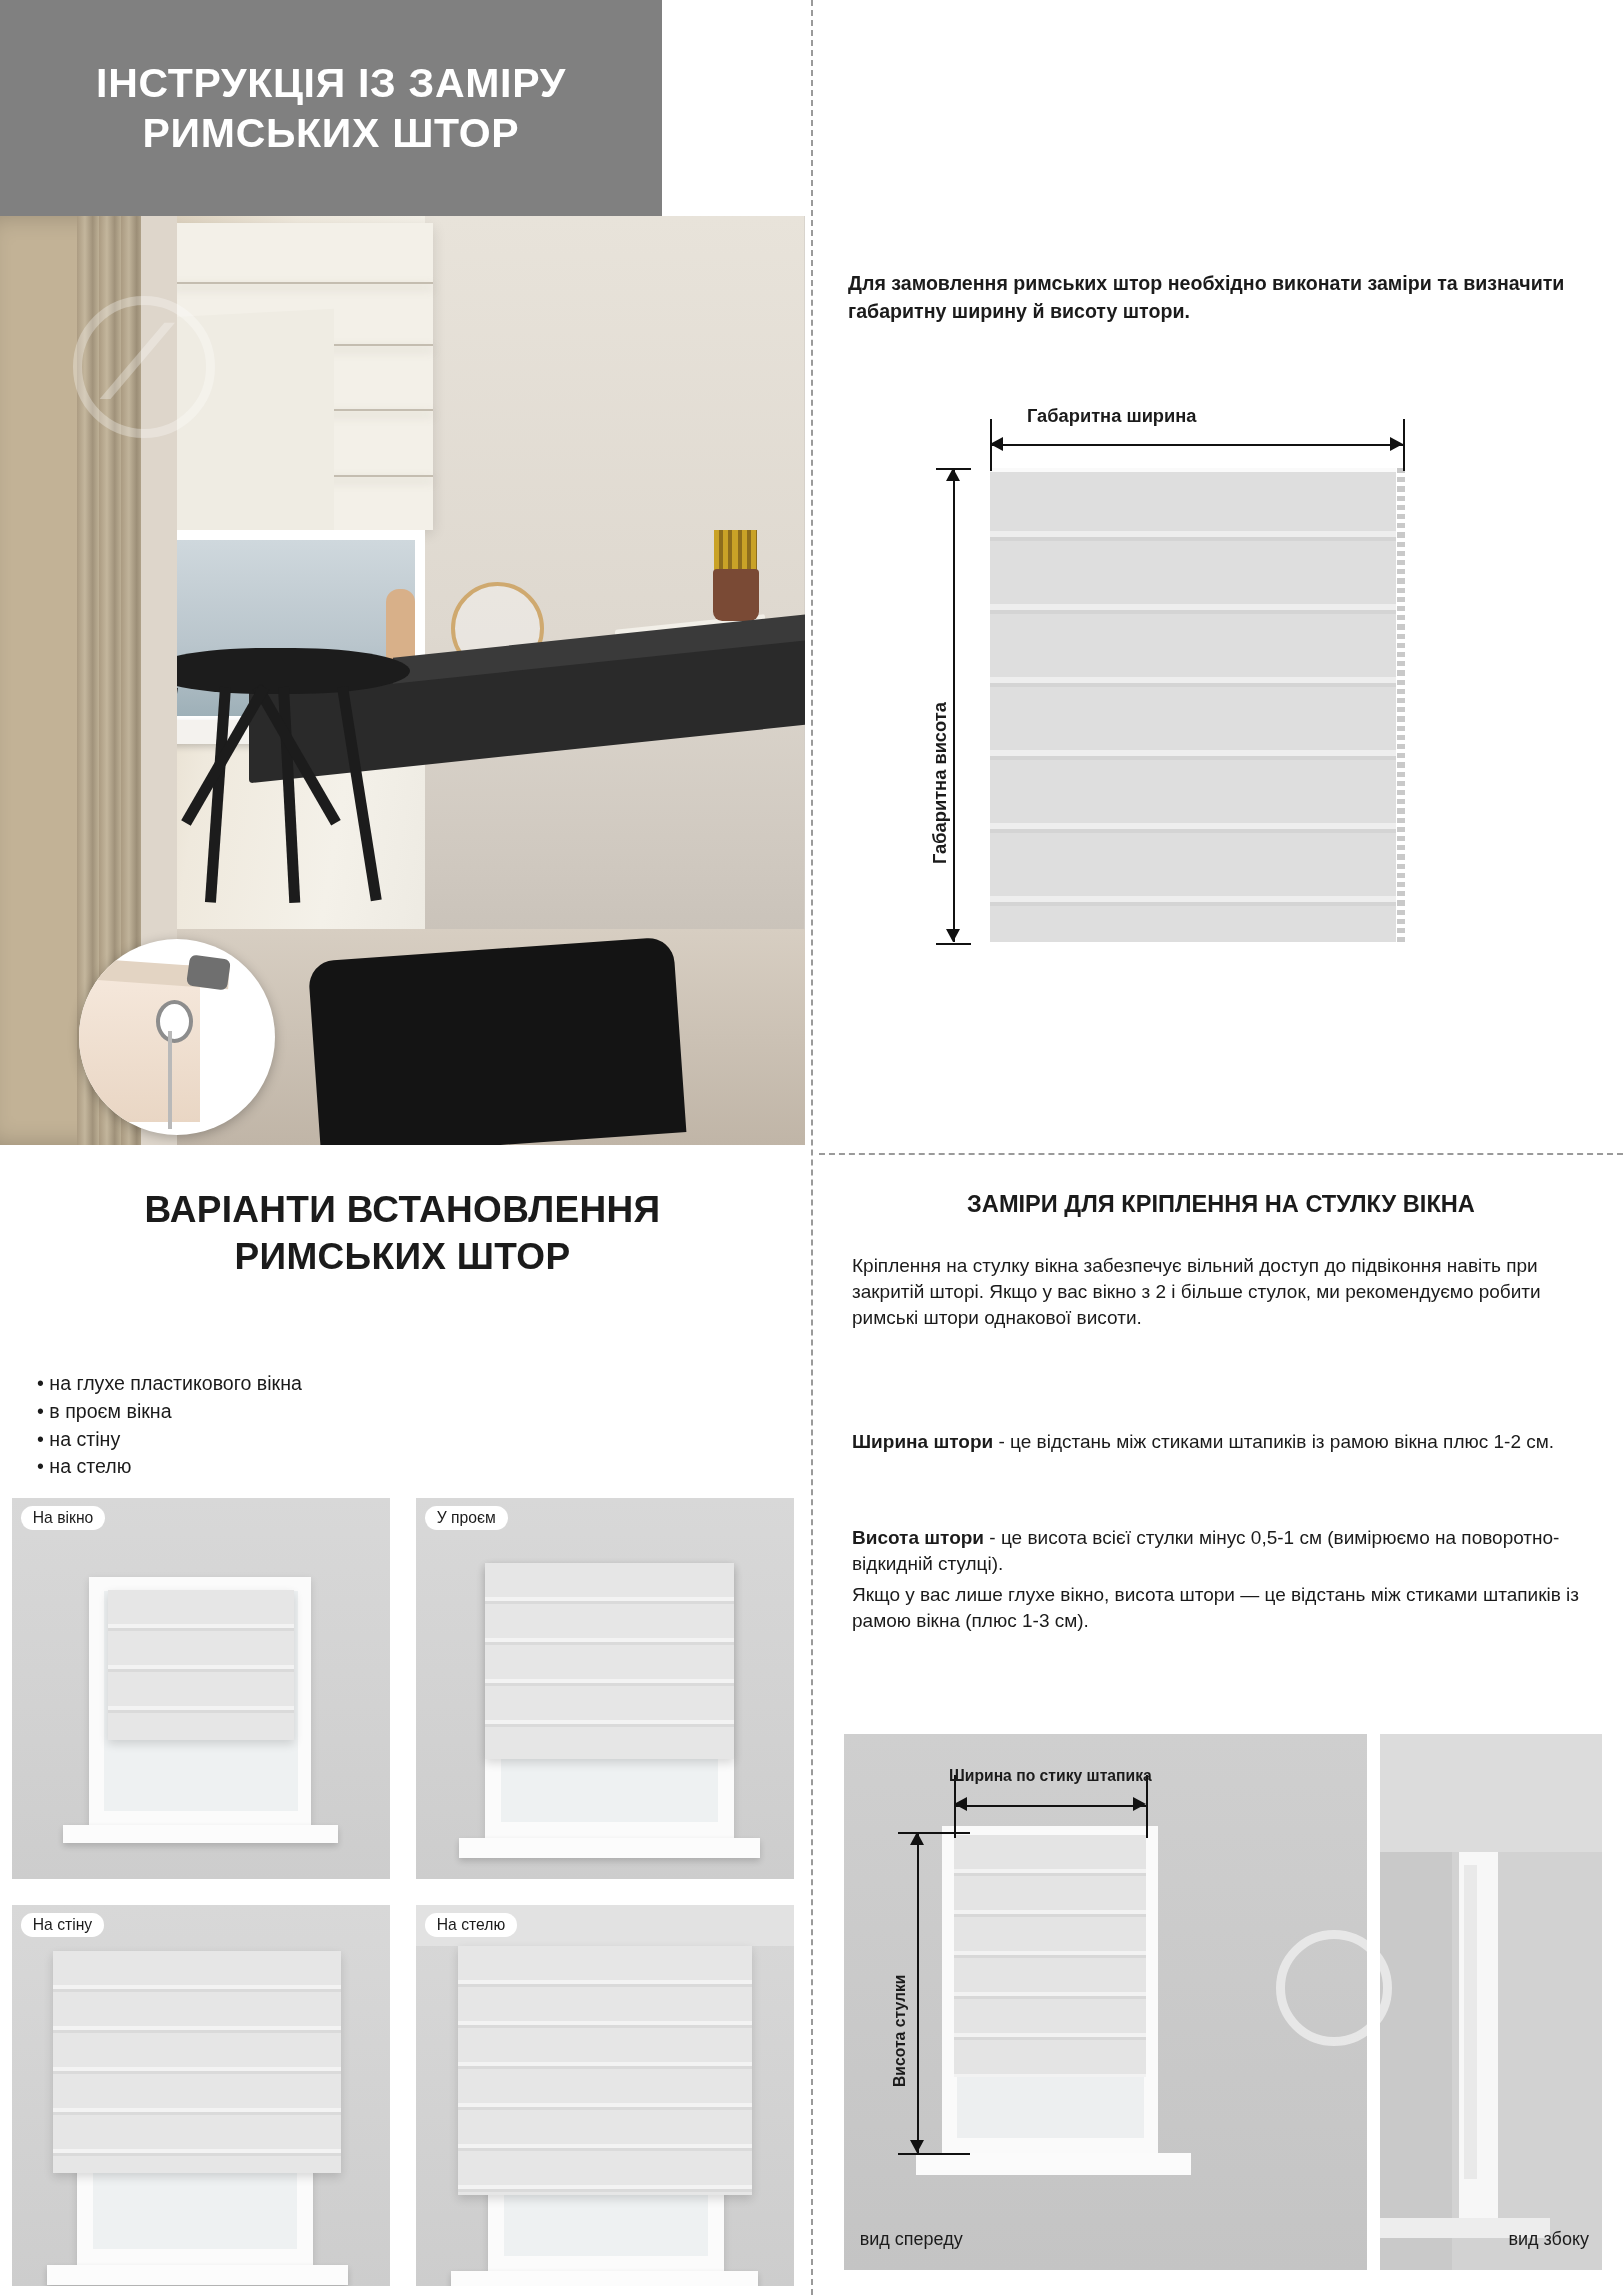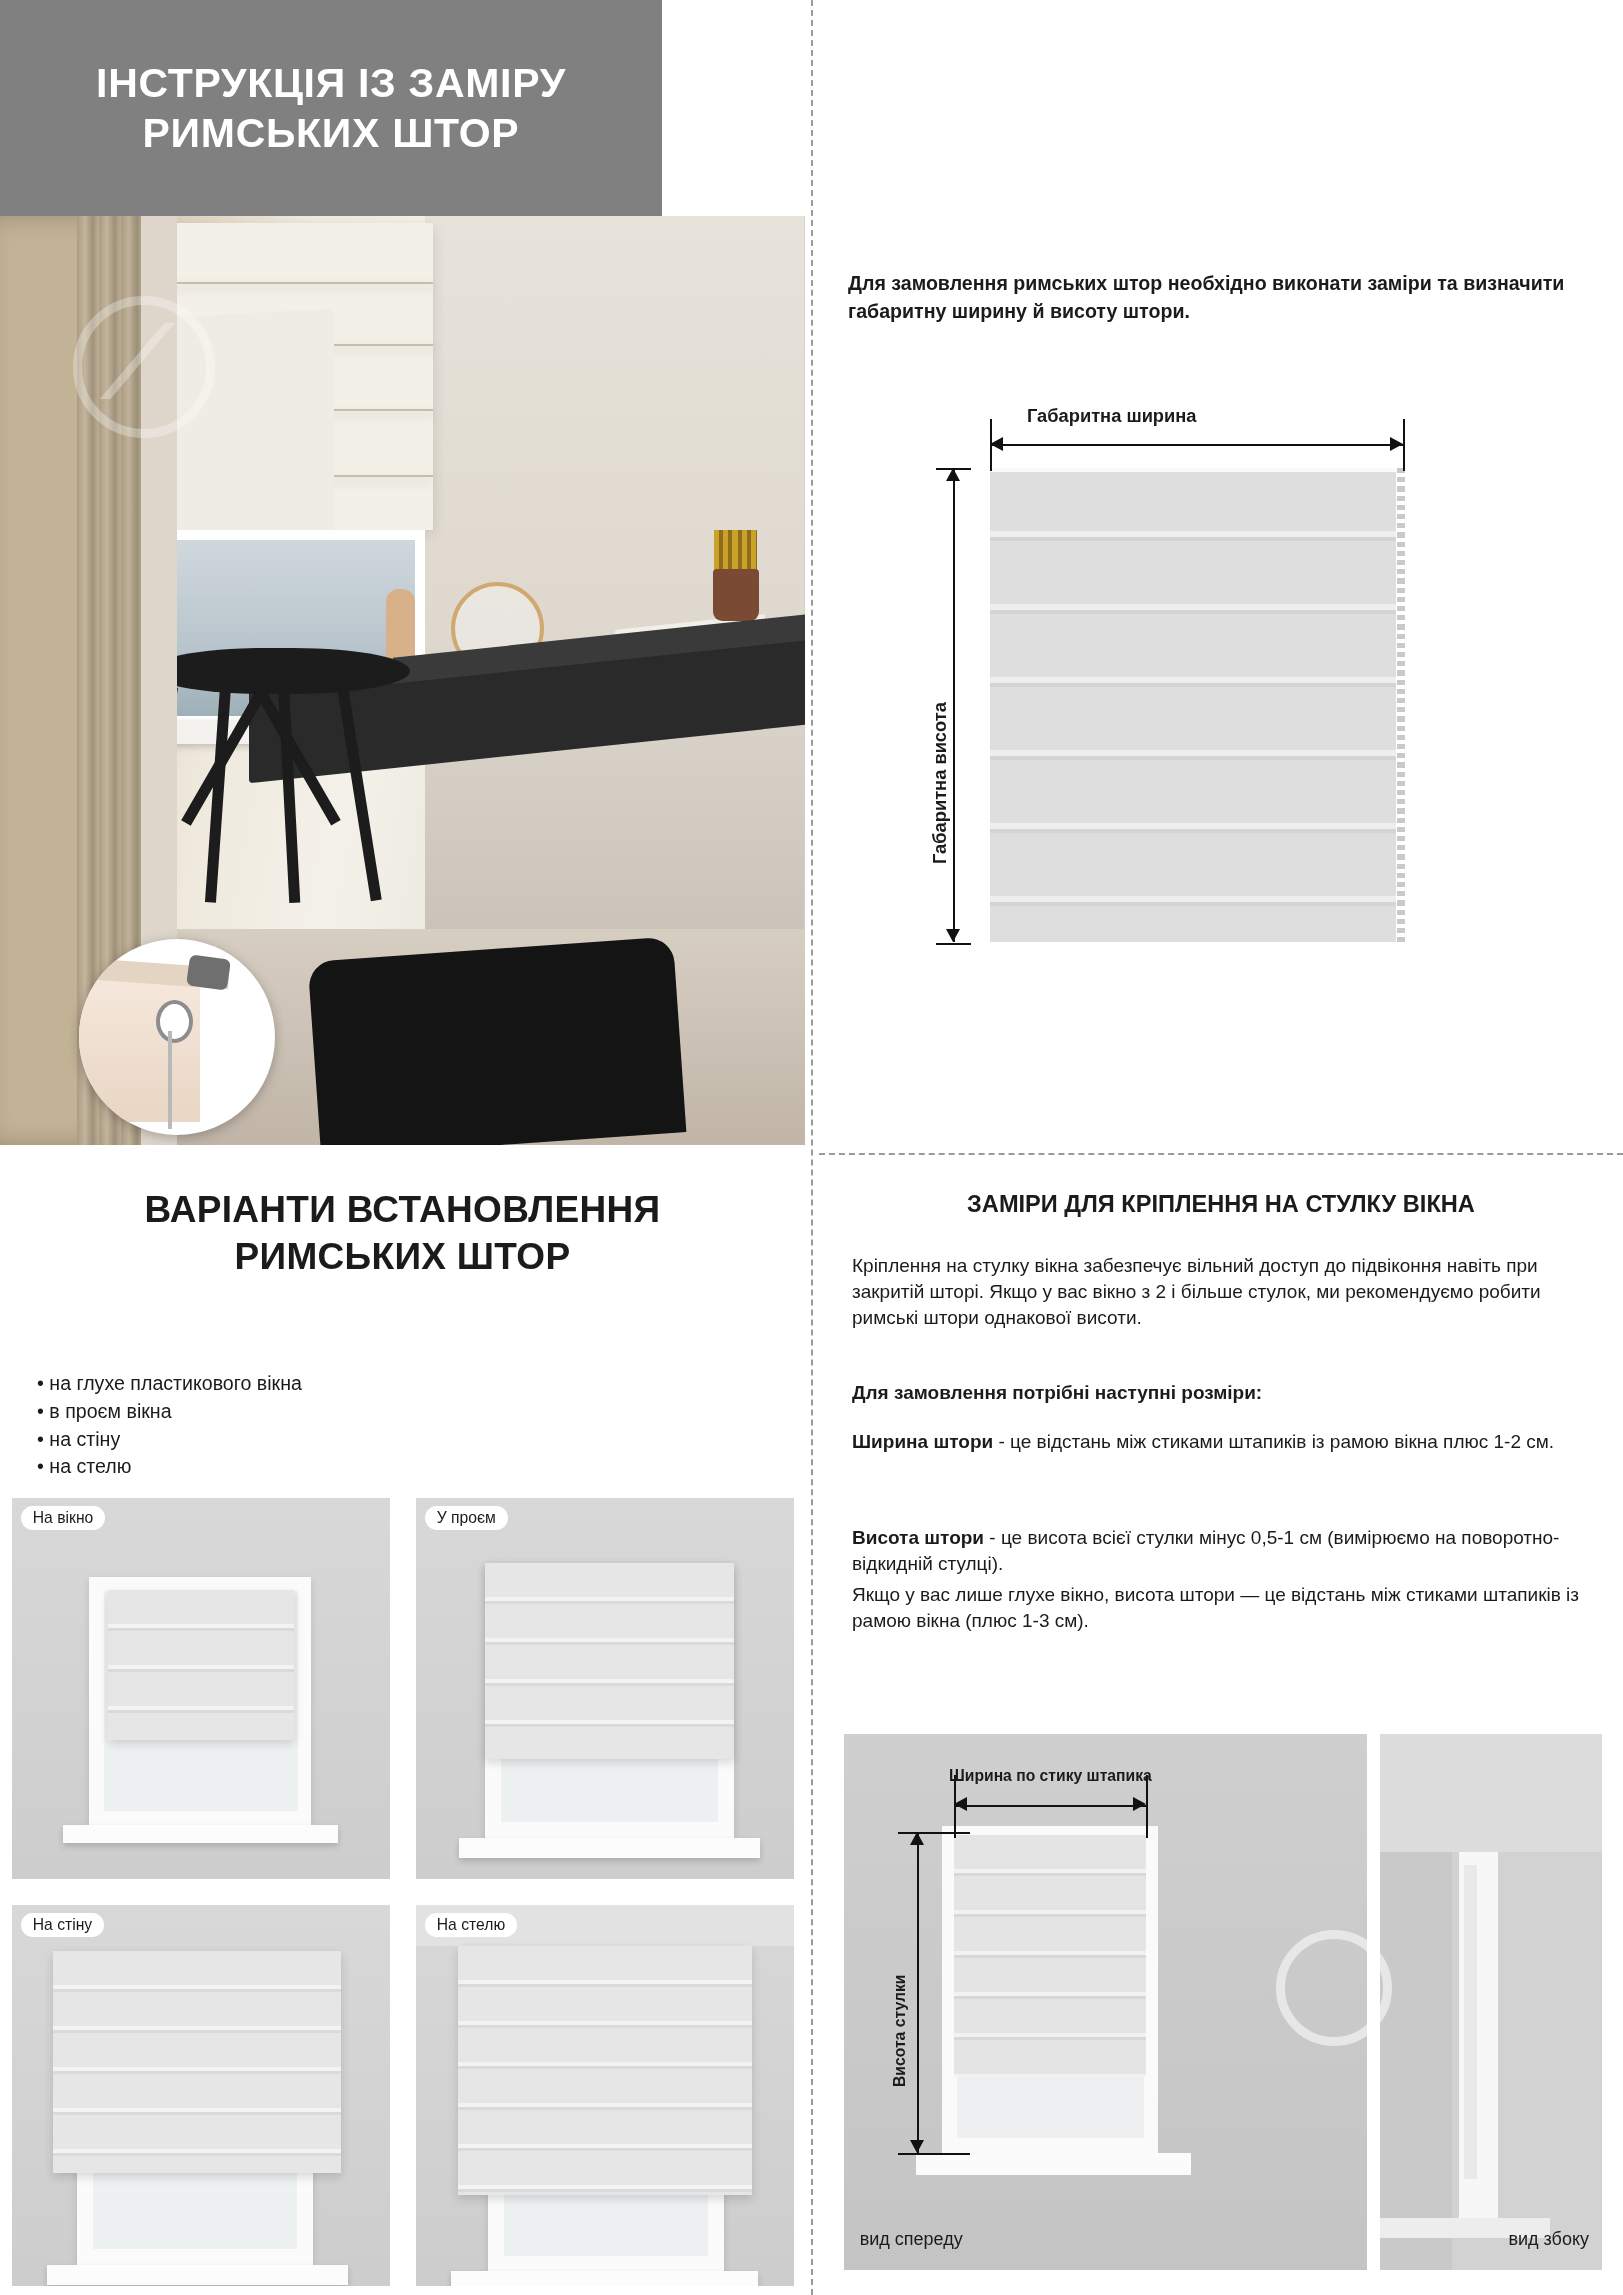--- a/index.html
+++ b/index.html
@@ -697,21 +697,20 @@
       <div class="v-sill" style="left:35px; top:366px; width:307px; height:19.6px;"></div>
     </div>
   </div>
 
   <section class="quad q-br"></section>
 
   <div class="br-title">ЗАМІРИ ДЛЯ КРІПЛЕННЯ НА СТУЛКУ ВІКНА</div>
 
   <p class="br-text" style="top:1234px;">Кріплення на стулку вікна забезпечує вільний доступ до підвіконня навіть при закритій шторі. Якщо у вас вікно з 2 і більше стулок, ми рекомендуємо робити римські штори однакової висоти.</p>
 
-  <p class="br-text" style="top:1361px; font-weight:bold;">Для замовлення потрібні наступні розміри:</p>
 
   <p class="br-text" style="top:1410px;">
     <b>Ширина штори</b><span> - це відстань між стиками штапиків із рамою вікна плюс 1-2 см.</span>
   </p>
 
   <p class="br-text" style="top:1506px;">
     <b>Висота штори</b><span> - це висота всієї стулки мінус 0,5-1 см (вимірюємо на поворотно-відкидній стулці).</span>
   </p>
 
   <p class="br-text" style="top:1563px;">Якщо у вас лише глухе вікно, висота штори — це відстань між стиками штапиків із рамою вікна (плюс 1-3 см).</p>

